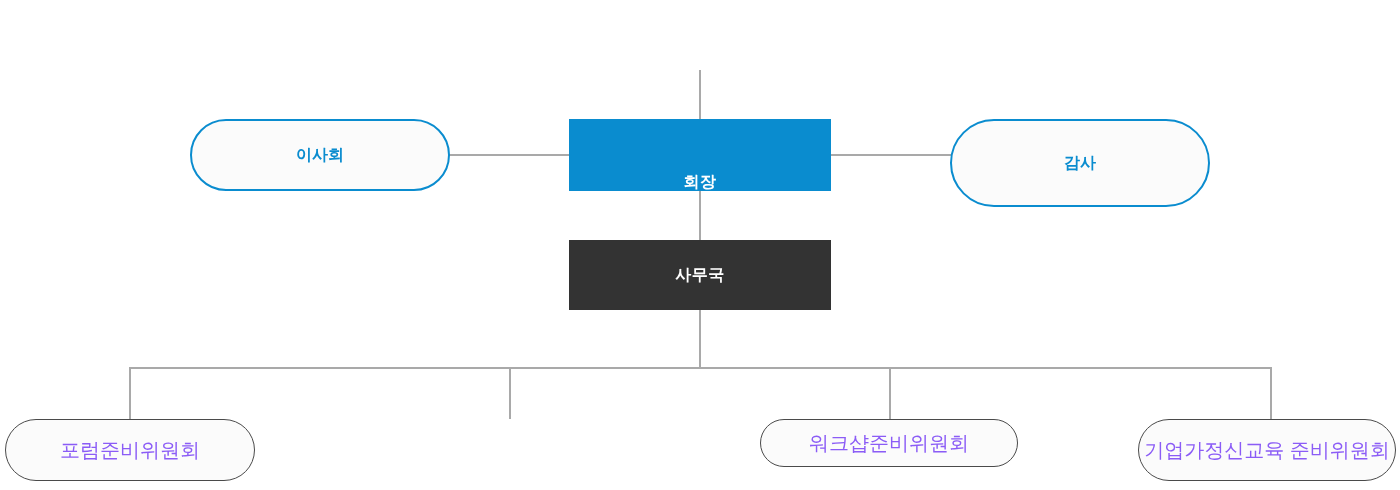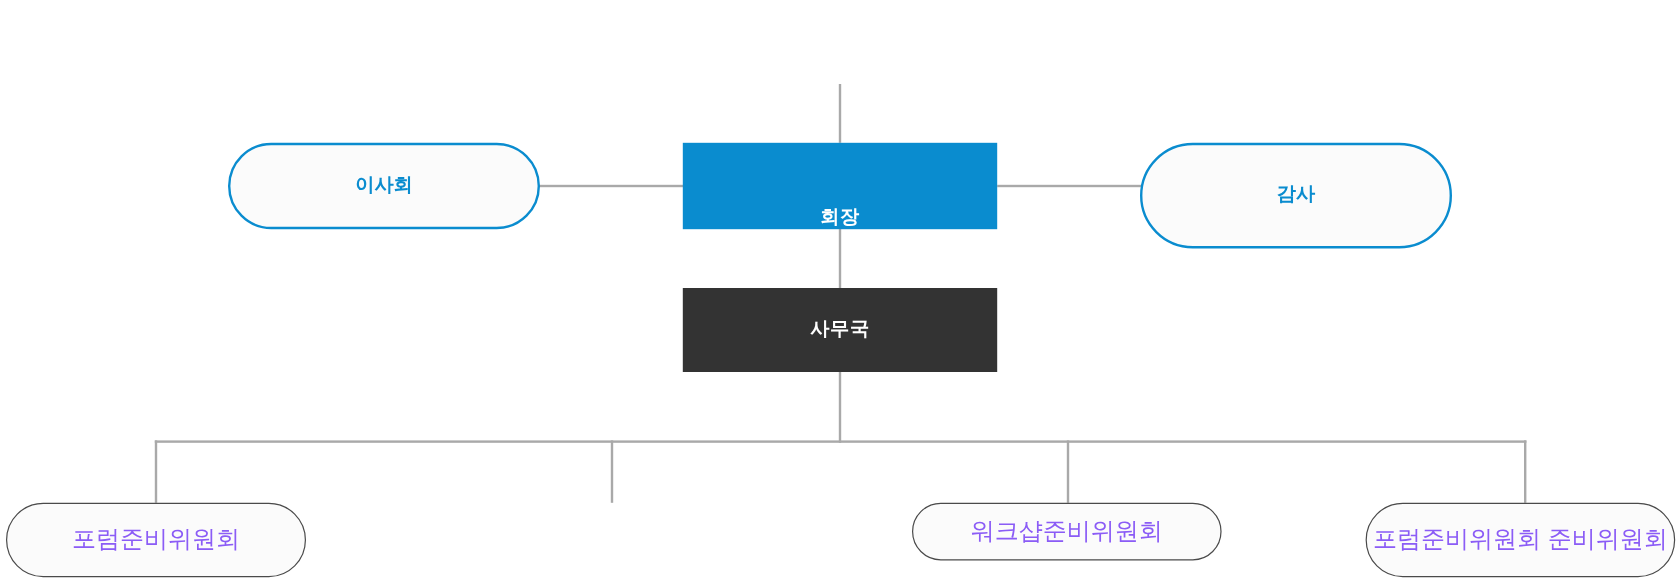--- a/index.html
+++ b/index.html
@@ -126,16 +126,16 @@
   <div class="node-pill pill-gray" style="left:5px; top:419px; width:250px; height:62px;">
     <span class="pill-label">포럼준비위원회</span>
   </div>
 
 
   <div class="node-pill pill-gray" style="left:760px; top:419px; width:258px; height:48px;">
     <span class="pill-label">워크샵준비위원회</span>
   </div>
 
   <div class="node-pill pill-gray" style="left:1138px; top:419px; width:258px; height:62px;">
-    <span class="pill-label">포럼준비위원회 준비위원회</span>
+    <span class="pill-label">기업가정신교육 준비위원회</span>
   </div>
 
 </div>
 
 </body></html>

